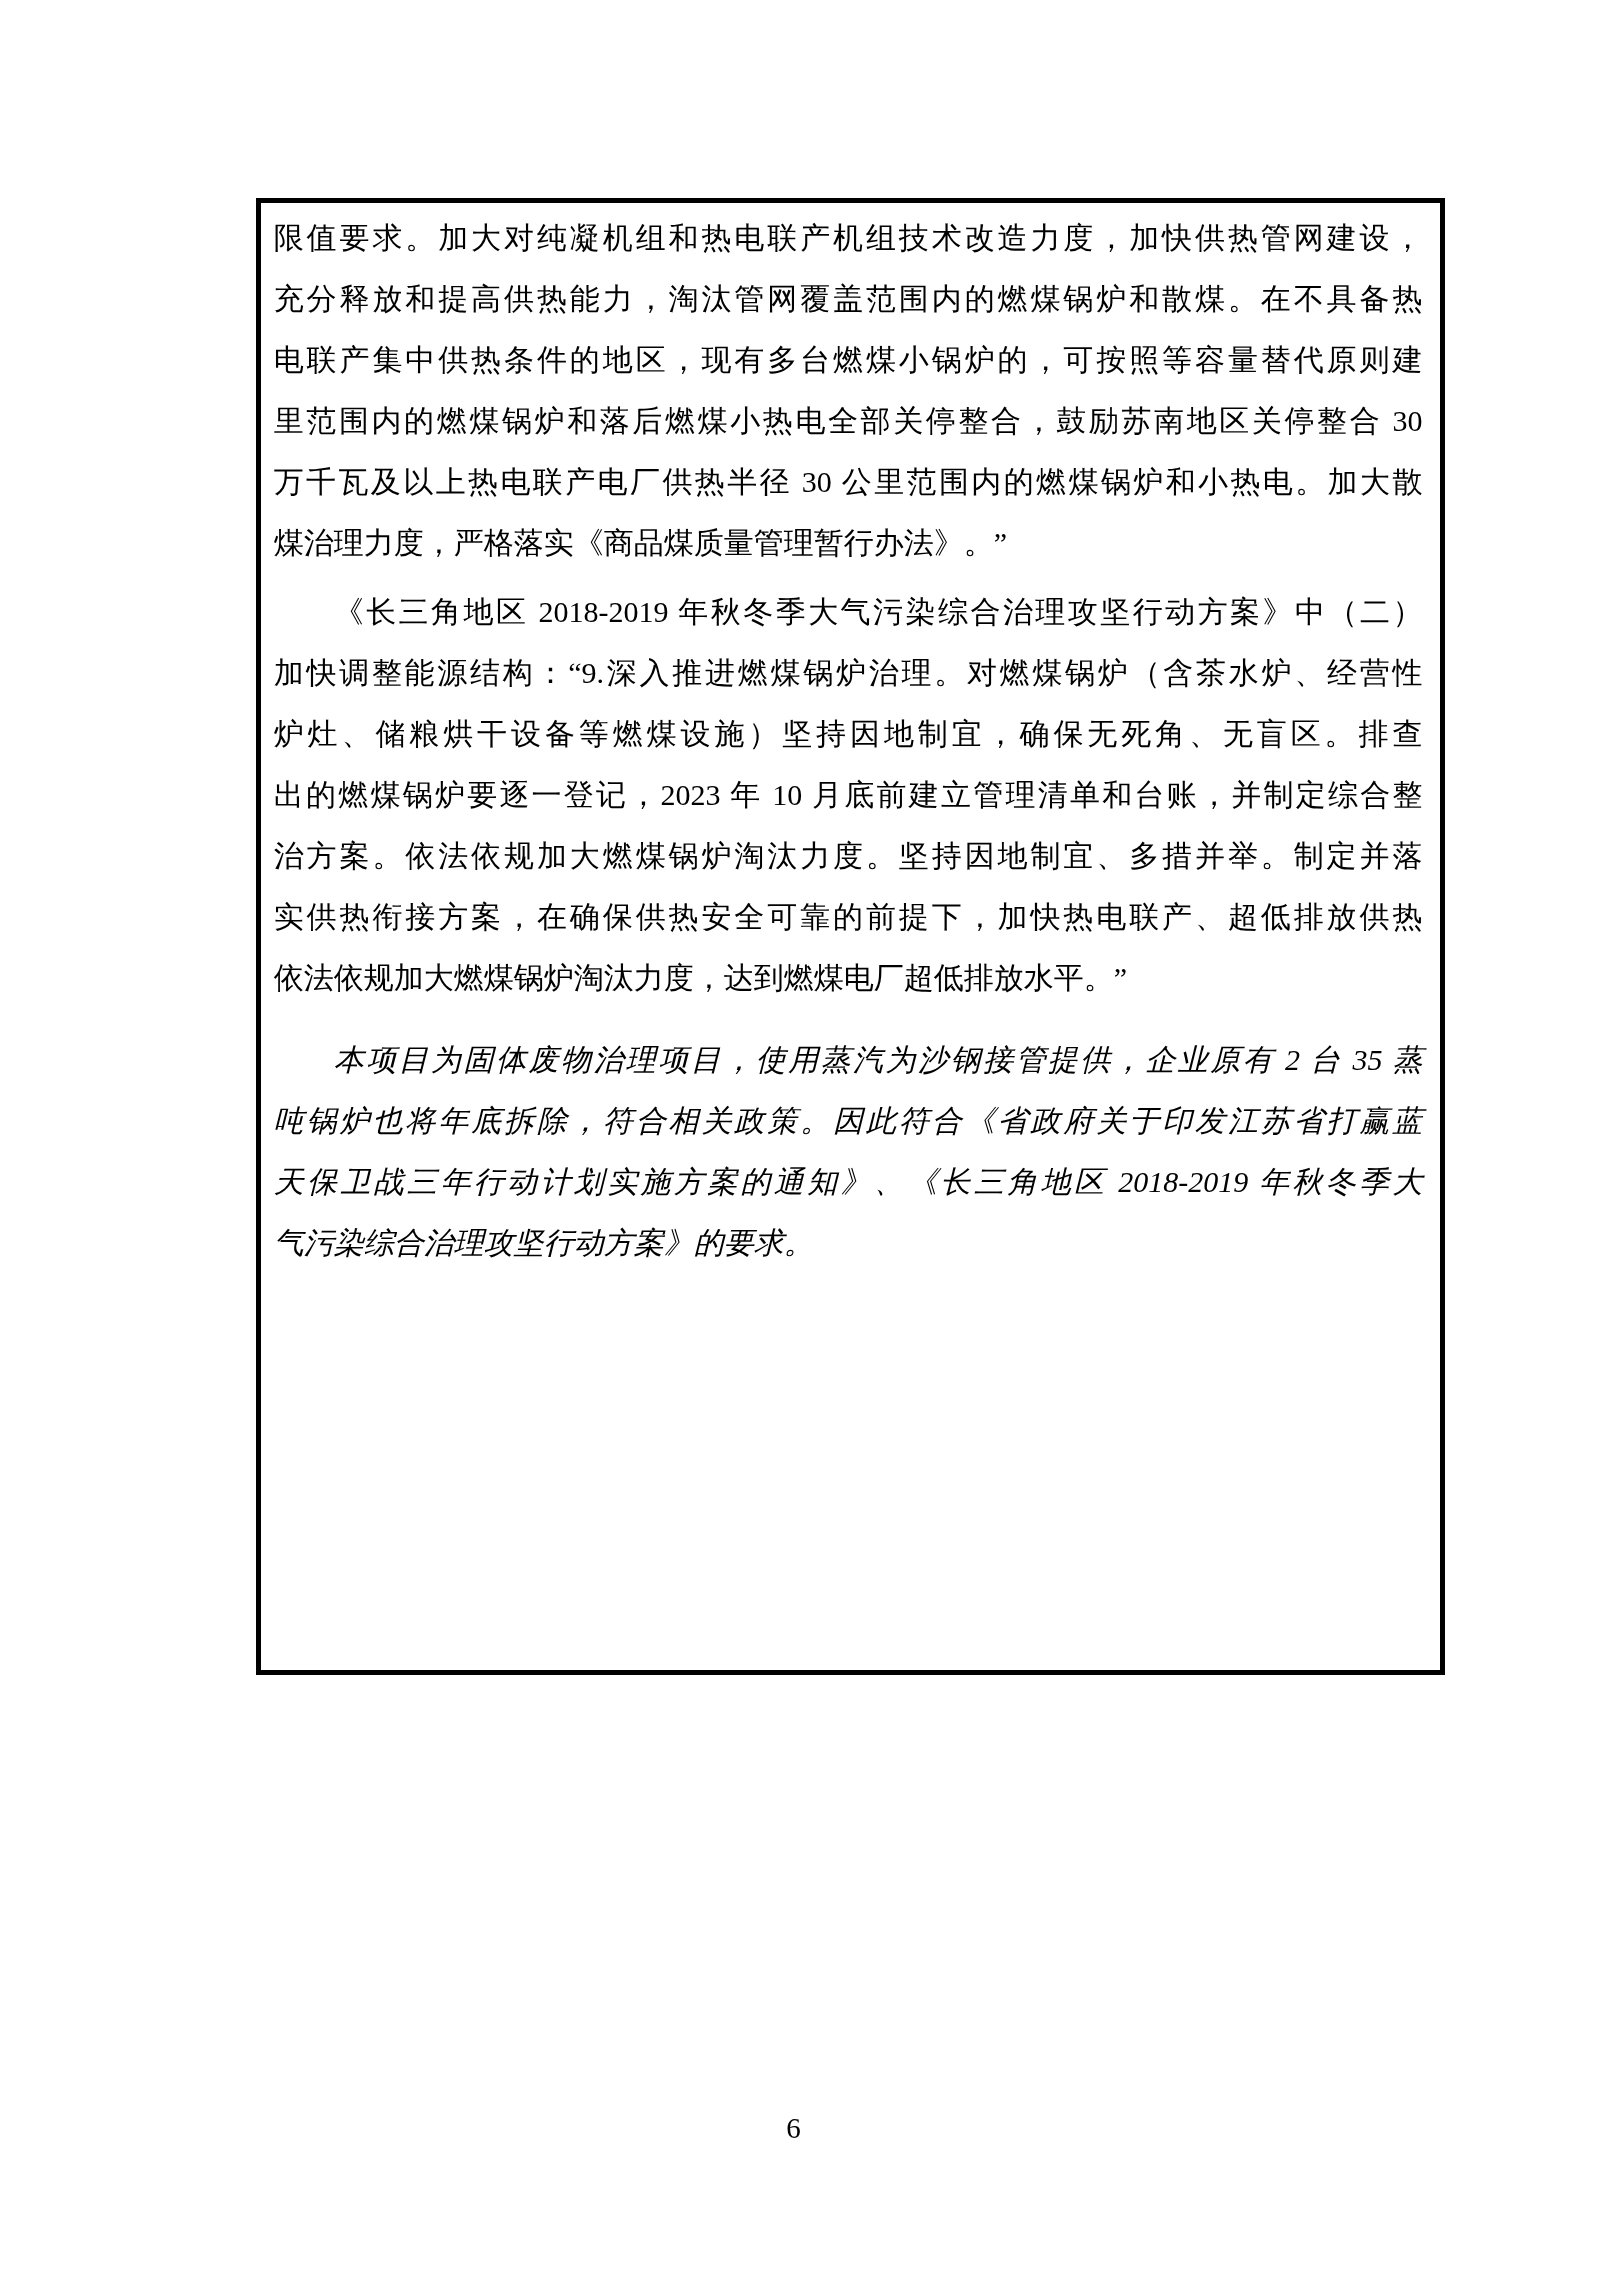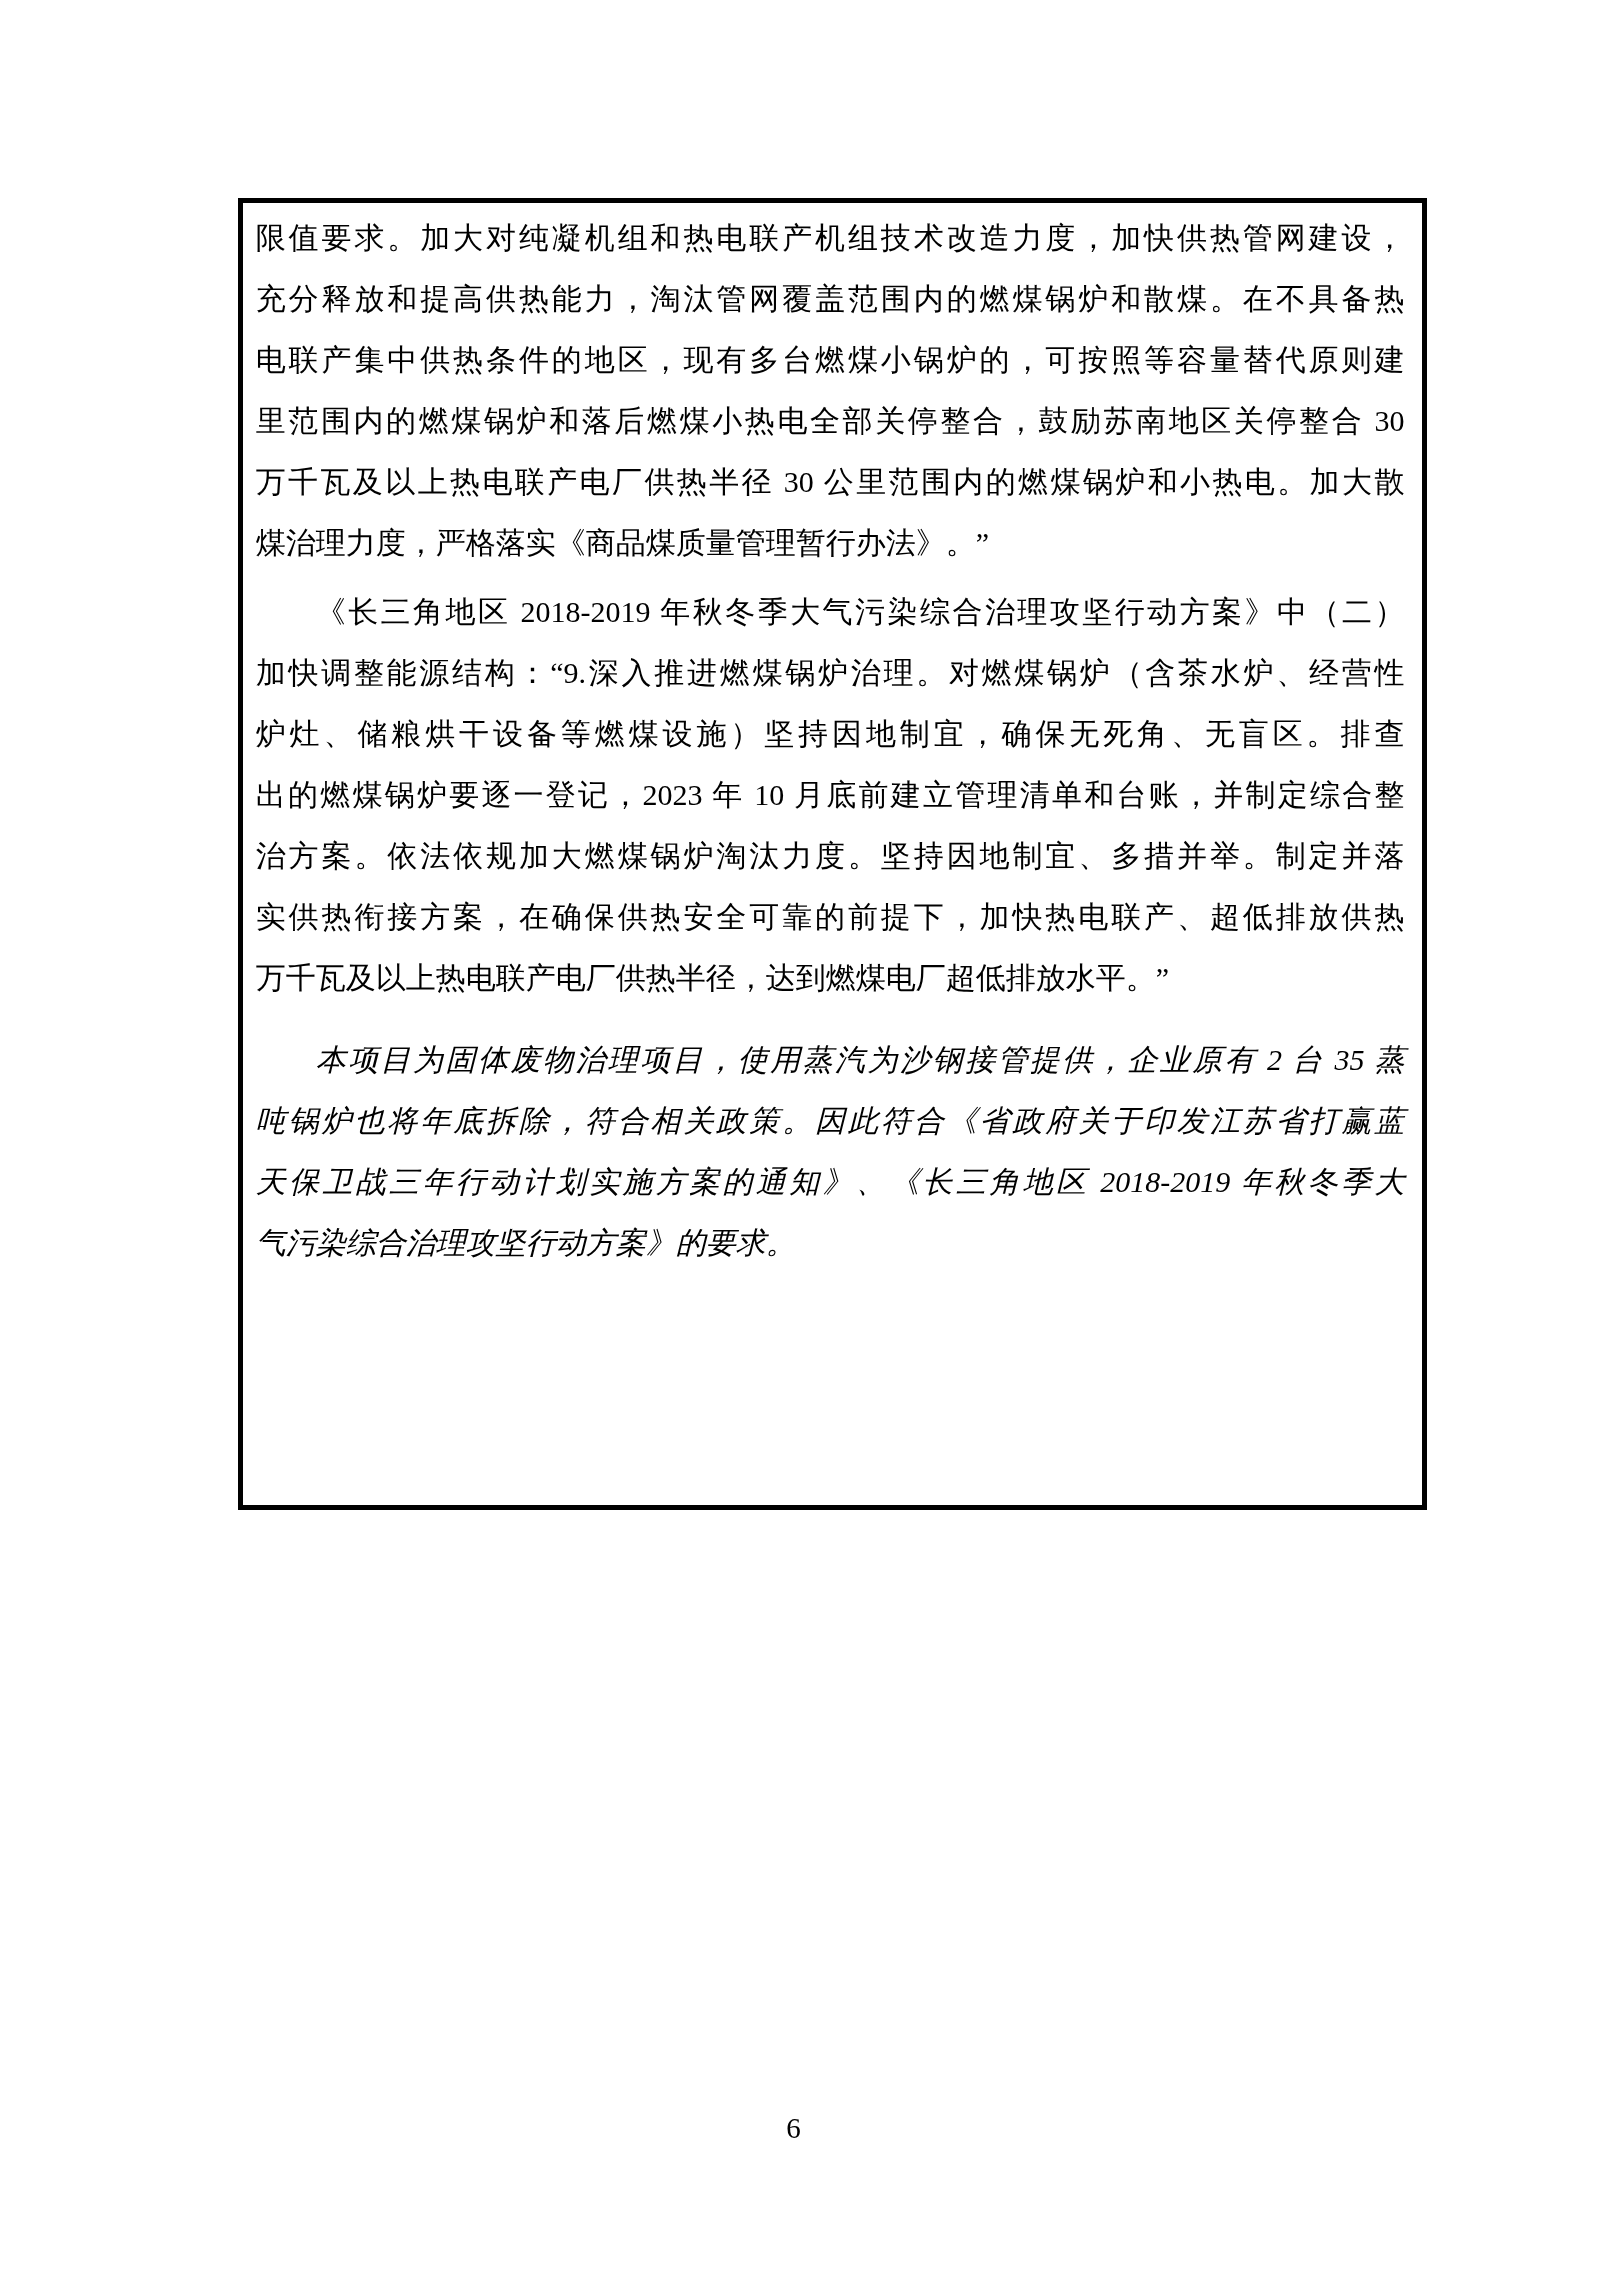--- a/index.html
+++ b/index.html
@@ -9,24 +9,24 @@
   }
   body {
     position: relative;
     width: 1621px;
     height: 2293px;
     font-family: "Liberation Serif", "DejaVu Serif", serif;
     color: #000000;
   }
   .content-box {
     position: absolute;
-    left: 238px;
+    left: 256px;
     top: 198px;
     width: 1189px;
-    height: 1312px;
+    height: 1477px;
     border: 5.9px solid #000000;
     box-sizing: border-box;
     padding: 3.9px 17.6px 0 12.7px;
     background: #ffffff;
     overflow: hidden;
   }
   .paragraph {
     margin: 0;
   }
   .paragraph.gap-small { margin-top: 7.8px; }
@@ -74,21 +74,21 @@
     <div class="text-line last">煤治理力度，严格落实《商品煤质量管理暂行办法》。”</div>
   </div>
 
   <div class="paragraph gap-small">
     <div class="text-line just indent">《长三角地区 2018-2019 年秋冬季大气污染综合治理攻坚行动方案》中（二）</div>
     <div class="text-line just">加快调整能源结构：“9.深入推进燃煤锅炉治理。对燃煤锅炉（含茶水炉、经营性</div>
     <div class="text-line just">炉灶、储粮烘干设备等燃煤设施）坚持因地制宜，确保无死角、无盲区。排查</div>
     <div class="text-line just">出的燃煤锅炉要逐一登记，2023 年 10 月底前建立管理清单和台账，并制定综合整</div>
     <div class="text-line just">治方案。依法依规加大燃煤锅炉淘汰力度。坚持因地制宜、多措并举。制定并落</div>
     <div class="text-line just">实供热衔接方案，在确保供热安全可靠的前提下，加快热电联产、超低排放供热</div>
-    <div class="text-line last">万千瓦及以上热电联产电厂供热半径，达到燃煤电厂超低排放水平。”</div>
+    <div class="text-line last">依法依规加大燃煤锅炉淘汰力度，达到燃煤电厂超低排放水平。”</div>
   </div>
 
   <div class="paragraph gap-large">
     <div class="text-line just indent">本项目为固体废物治理项目，使用蒸汽为沙钢接管提供，企业原有 2 台 35 蒸</div>
     <div class="text-line just">吨锅炉也将年底拆除，符合相关政策。因此符合《省政府关于印发江苏省打赢蓝</div>
     <div class="text-line just">天保卫战三年行动计划实施方案的通知》、《长三角地区 2018-2019 年秋冬季大</div>
     <div class="text-line last">气污染综合治理攻坚行动方案》的要求。</div>
   </div>
 
 </div>

